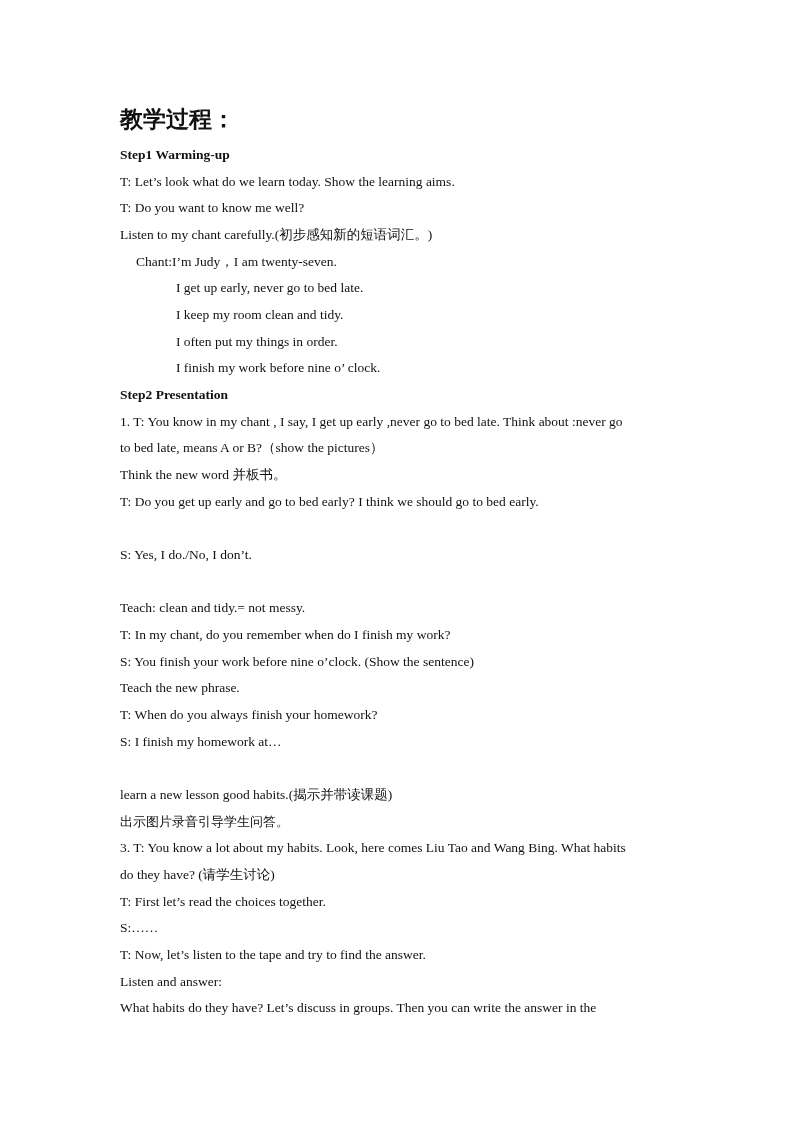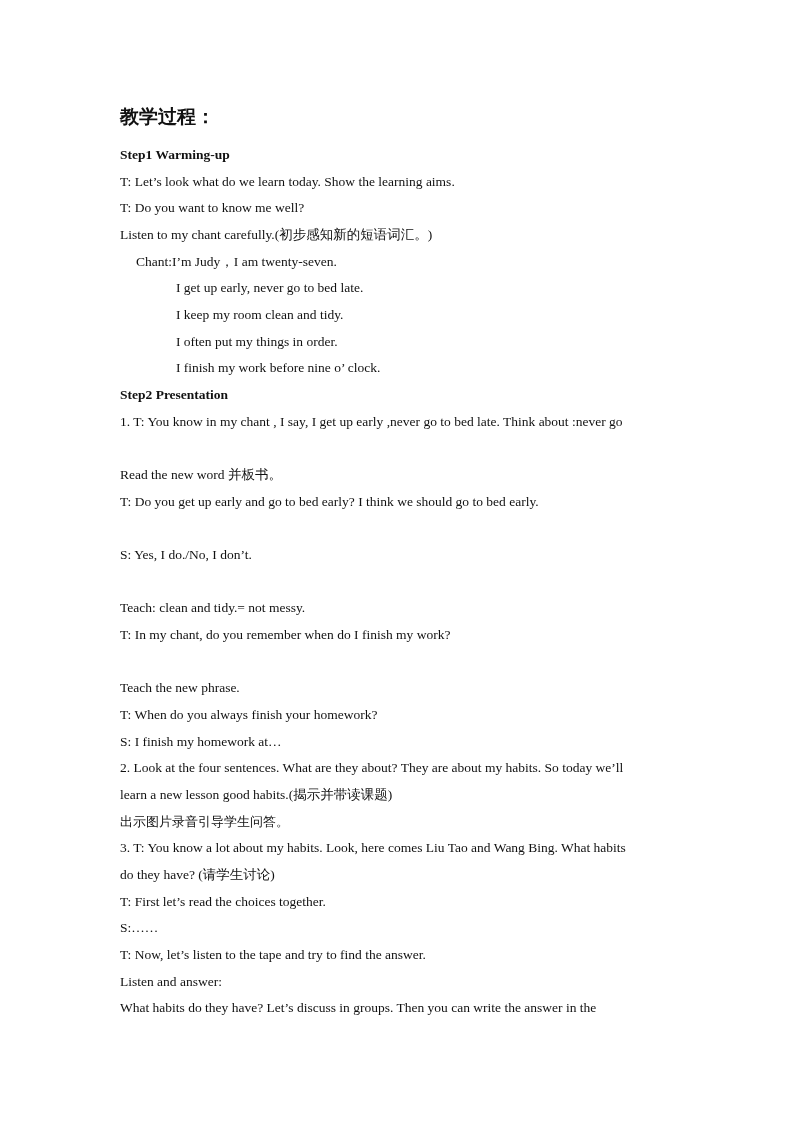--- a/index.html
+++ b/index.html
@@ -1,19 +1,19 @@
 <!DOCTYPE html>
 <html><head>
 <meta charset="utf-8">
 <style>
   html, body { margin: 0; padding: 0; background: #ffffff; }
   body { width: 794px; height: 1123px; position: relative; overflow: hidden;
          font-family: "Liberation Serif", "DejaVu Serif", serif; color: #111; }
   .page { position: absolute; left: 0; top: 0; width: 794px; height: 1123px; }
-  .title { position: absolute; left: 120px; top: 104px; font-size: 19px; font-weight: bold;
+  .title { position: absolute; left: 120px; top: 104px; font-size: 23px; font-weight: bold;
            font-family: "DejaVu Sans", sans-serif; letter-spacing: 0px; }
   .line { position: absolute; left: 120px; font-size: 13.5px; white-space: nowrap; line-height: 16px; text-align: right; }
   .bold { font-weight: bold; }
   .indent { left: 176px; }
   .chant-label { display: inline-block; width: 52px; }
   .cjk { font-family: Liberation Sans, sans-serif; font-size: 13px; }
 </style>
 </head>
 <body>
 
@@ -28,29 +28,30 @@
   <div class="line" style="top:254px">
     <span class="chant-label">Chant:</span><span>I’m Judy，I am twenty-seven.</span>
   </div>
   <div class="line indent" style="top:280px">I get up early, never go to bed late.</div>
   <div class="line indent" style="top:307px">I keep my room clean and tidy.</div>
   <div class="line indent" style="top:334px">I often put my things in order.</div>
   <div class="line indent" style="top:360px">I finish my work before nine o’ clock.</div>
 
   <div class="line bold" style="top:387px">Step2 Presentation</div>
   <div class="line" style="top:414px">1.    T: You know in my chant , I say, I get up early ,never go to bed late. Think about :never go</div>
-  <div class="line" style="top:467px">Read the new word 并板书。</div>
+  <div class="line" style="top:440px">to bed late, means A or B?（show the pictures）</div>
+  <div class="line" style="top:467px">Think the new word 并板书。</div>
   <div class="line" style="top:494px">T: Do you get up early and go to bed early? I think we should go to bed early.</div>
   <div class="line" style="top:547px">S: Yes, I do./No, I don’t.</div>
   <div class="line" style="top:600px">Teach: clean and tidy.= not messy.</div>
   <div class="line" style="top:627px">T: In my chant, do you remember when do I finish my work?</div>
+  <div class="line" style="top:654px">S: You finish your work before nine o’clock. (Show the sentence)</div>
   <div class="line" style="top:680px">Teach the new phrase.</div>
   <div class="line" style="top:707px">T: When do you always finish your homework?</div>
   <div class="line" style="top:734px">S: I finish my homework at…</div>
-  <div class="line" style="top:760px">2. Look at the four sentences. What are they about? They are about my habits. So today we’ll</div>
   <div class="line" style="top:787px">learn a new lesson good habits.(揭示并带读课题)</div>
   <div class="line cjk" style="top:814px">出示图片录音引导学生问答。</div>
   <div class="line" style="top:840px">3. T: You know a lot about my habits. Look, here comes Liu Tao and Wang Bing. What habits</div>
   <div class="line" style="top:867px">do they have? (请学生讨论)</div>
   <div class="line" style="top:894px">T: First let’s read the choices together.</div>
   <div class="line" style="top:920px">S:……</div>
   <div class="line" style="top:947px">T: Now, let’s listen to the tape and try to find the answer.</div>
   <div class="line" style="top:974px">Listen and answer:</div>
   <div class="line" style="top:1000px">What habits do they have? Let’s discuss in groups. Then you can write the answer in the</div>
 </div>

